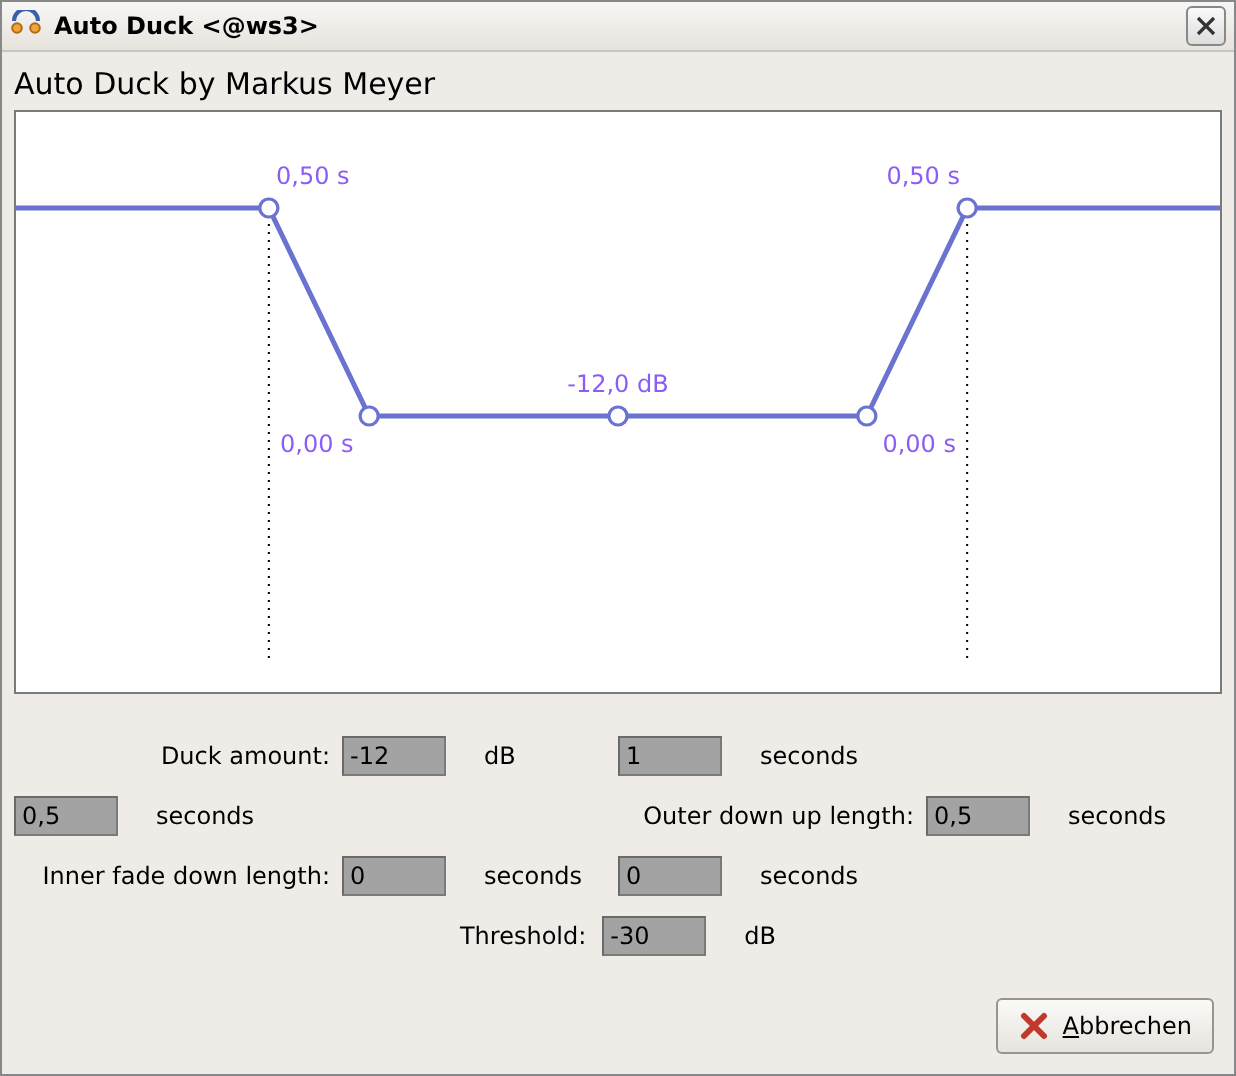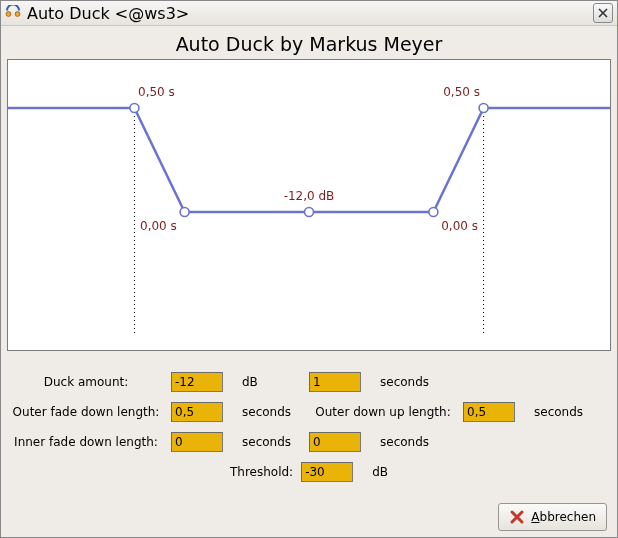--- a/index.html
+++ b/index.html
@@ -1,33 +1,33 @@
 <!DOCTYPE html>
 <html><head>
 <meta charset="utf-8">
 <style>
   html,body{margin:0;padding:0;font-family:"DejaVu Sans","Liberation Sans",Arial,sans-serif;font-size:12px;color:#000;background:#fff}
   .window{width:618px;height:538px;box-sizing:border-box;background:#efebe7;position:relative;border:1px solid #888}
   .titlebar{height:24px;background:linear-gradient(#f7f6f5,#e7e3dd);border-bottom:1px solid #c9c5c0;display:flex;align-items:center;padding:0 4px}
   .titlebar .icon{width:16px;height:16px;margin-right:6px;display:flex;align-items:center;justify-content:center}
-  .titlebar .title{font-weight:normal;font-size:16px}
+  .titlebar .title{font-weight:bold;font-size:12px}
   .titlebar .spacer{flex:1}
   .titlebar .close{width:18px;height:18px;border:1px solid #888;border-radius:3px;background:linear-gradient(#fafafa,#ddd);display:flex;align-items:center;justify-content:center;cursor:pointer}
   .titlebar .close svg{width:10px;height:10px}
   .client{position:absolute;left:6px;right:6px;top:30px;bottom:6px;}
-  .heading{text-align:center;font-size:19px;padding:2px 0 4px 0}
+  .heading{text-align:left;font-size:15px;padding:2px 0 4px 0}
   .graph{height:290px;background:#fff;border:1px solid #7a7a7a;position:relative;margin-bottom:6px}
   .graph svg{position:absolute;inset:0;width:100%;height:100%}
-  .glabel{position:absolute;font-size:12px;color:#7f1d1d;white-space:nowrap}
+  .glabel{position:absolute;font-size:12px;color:#8b5cf6;white-space:nowrap}
   .form{padding-top:10px}
   .row{display:flex;align-items:center;height:30px}
   .pair{display:flex;align-items:center;flex:1;min-width:0}
-  .lab{width:158px;text-align:center;padding-right:6px;white-space:nowrap}
+  .lab{width:158px;text-align:right;padding-right:6px;white-space:nowrap}
   .pair.right .lab{width:148px}
-  input.txt{width:52px;height:20px;border:1px solid #7a7a7a;border-top-color:#6a6a6a;border-left-color:#6a6a6a;background:#eab308;font-family:inherit;font-size:12px;padding:1px 3px;box-sizing:border-box}
+  input.txt{width:52px;height:20px;border:1px solid #7a7a7a;border-top-color:#6a6a6a;border-left-color:#6a6a6a;background:#a3a3a3;font-family:inherit;font-size:12px;padding:1px 3px;box-sizing:border-box}
   .unit{padding-left:19px;white-space:nowrap;min-width:58px}
   .row.center{justify-content:center}
   .row.center .lab{width:auto;padding-right:8px}
   .row.center .unit{min-width:0}
   .buttons{display:flex;justify-content:flex-end;gap:16px;margin-top:16px;padding-right:4px}
   button.btn{height:28px;min-width:96px;border:1px solid #989490;border-radius:3px;background:linear-gradient(#fafaf8,#e7e3dd);font-family:inherit;font-size:12px;display:flex;align-items:center;justify-content:center;gap:6px;cursor:pointer;padding:0 10px}
   button.btn.default{box-shadow:0 0 0 1px #6b6864}
   .uline{text-decoration:underline}
 </style>
 </head>
@@ -82,21 +82,20 @@
           <input class="txt" value="-12" style="">
           <span class="unit">dB</span>
         </div>
         <div class="pair right">
           <input class="txt" value="1" style="">
           <span class="unit">seconds</span>
         </div>
       </div>
       <div class="row">
         <div class="pair">
-          <span class="lab">Outer fade down length:</span>
           <input class="txt" value="0,5" style="">
           <span class="unit">seconds</span>
         </div>
         <div class="pair right">
           <span class="lab">Outer down up length:</span>
           <input class="txt" value="0,5" style="">
           <span class="unit">seconds</span>
         </div>
       </div>
       <div class="row">

